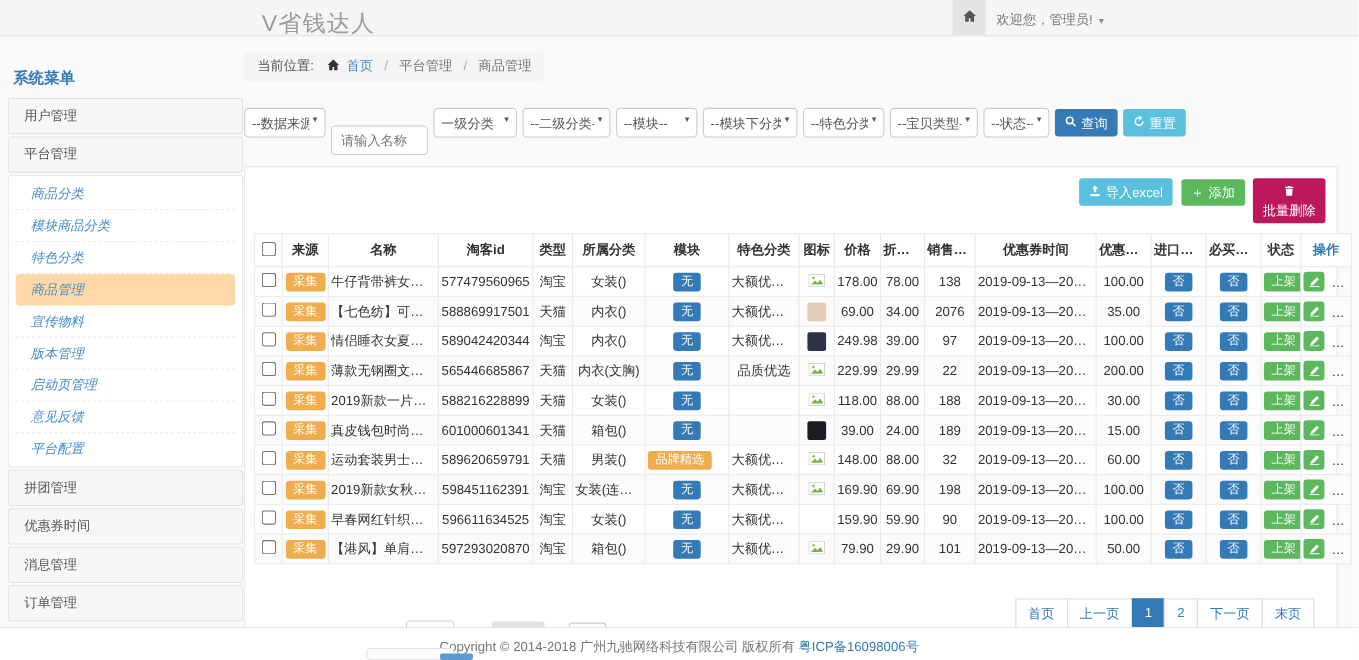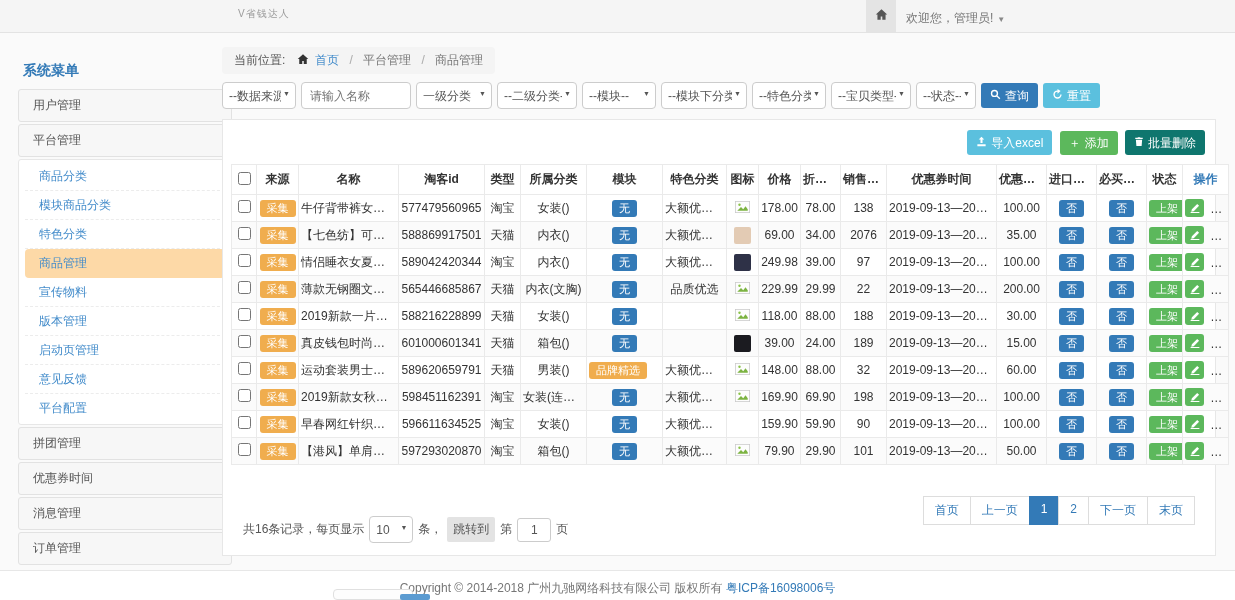--- a/index.html
+++ b/index.html
@@ -7,35 +7,35 @@
   body {
     width:1235px; height:600px; position:relative; overflow:hidden;
     background:#fafafa; color:#333;
     font-family:"Liberation Sans", sans-serif; font-size:12px;
   }
   a { text-decoration:none; }
 
   
   .top-header { position:absolute; left:0; top:0; width:1235px; height:33px;
     background:#f5f5f5; border-bottom:1px solid #e3e3e3; }
-  .brand { position:absolute; left:238px; top:7px; font-size:10px; color:#9b9b9b; letter-spacing:1px;text-align:center; }
+  .brand { position:absolute; left:238px; top:7px; font-size:21px; color:#9b9b9b; letter-spacing:1px;text-align:center; }
   .home-box { position:absolute; left:866px; top:0; width:30px; height:32px;
     background:#e4e4e4; display:flex; align-items:center; justify-content:center; cursor:pointer; }
   .welcome { position:absolute; left:906px; top:10px; color:#767676; cursor:pointer; }
   .welcome .caret { font-size:8px; color:#888; margin-left:4px; }
 
   
-  .sidebar { position:absolute; left:18px; top:57px; width:214px; height:511px; overflow:hidden; }
+  .sidebar { position:absolute; left:7px; top:57px; width:214px; height:511px; overflow:hidden; }
   .sidebar-title { color:#337ab7; font-size:14px; font-weight:bold; padding:5px 4px 9px 5px; }
   .menu-section { background:#f7f7f7; border:1px solid #e2e2e2; border-radius:3px;
     margin-bottom:2px; padding:7px 14px; color:#555; cursor:pointer; }
   .submenu { background:#fff; border:1px solid #e7e7e7; border-radius:3px;
     margin-bottom:2px; padding:2px 6px; }
   .submenu-item { padding:6px 4px 5px 14px; color:#428bca;
-    border-bottom:1px dashed #ececec; cursor:pointer; }
+    border-bottom:1px dashed #ececec; cursor:pointer;font-style:italic; }
   .submenu-item:last-child { border-bottom:none; }
   .submenu-item.active { background:#fdd9a7; border-radius:4px; border-bottom-color:transparent; }
 
   
   .main { position:absolute; left:210px; top:45px; width:1018px; }
   .breadcrumb { display:inline-block; background:#f4f4f4; border-radius:4px;
     padding:5px 12px; margin:2px 12px 6px; color:#555;text-align:right; }
   .breadcrumb .sep { color:#aaa; margin:0 7px; }
   .breadcrumb .crumb { color:#777; }
   .breadcrumb .home-link { color:#428bca; cursor:pointer; }
@@ -46,35 +46,35 @@
   .sel-wrap { position:relative; display:inline-block; }
   .sel-wrap::after { content:"▼"; position:absolute; right:6px; top:8px;
     font-size:7px; color:#555; pointer-events:none; }
   select, .flt-input {
     height:27px; border:1px solid #ccc; border-radius:4px; background:#fff;
     color:#555; font-size:12px; font-family:inherit; padding:0 14px 0 6px;
     -webkit-appearance:none; appearance:none; width:100%;
   }
   .flt-input { padding:0 8px; }
   .filter-fields > :nth-child(1){ width:74px; }
-  .filter-fields > :nth-child(2){ width:110px; }
+  .filter-fields > :nth-child(2){ width:88px;margin-top:32px; }
   .filter-fields > :nth-child(3){ width:76px; }
   .filter-fields > :nth-child(4){ width:80px; }
   .filter-fields > :nth-child(5){ width:74px; }
   .filter-fields > :nth-child(6){ width:86px; }
   .filter-fields > :nth-child(7){ width:74px; }
   .filter-fields > :nth-child(8){ width:80px; }
   .filter-fields > :nth-child(9){ width:60px; }
 
   .btn { display:inline-flex; align-items:center; gap:4px; border:none; border-radius:3px;
     color:#fff; font-size:12px; font-family:inherit; padding:6px 9px; cursor:pointer; line-height:1; }
   .btn-primary { background:#337ab7; }
   .btn-info    { background:#5bc0de; }
   .btn-success { background:#5cb85c; }
-  .btn-danger-light { background:#0f766e; }
+  .btn-danger-light { background:#be185d;flex-direction:column; }
 
   .panel { margin:0 12px; background:#fff; border:1px solid #e7e7e7;
     padding:8px 8px 12px; min-height:420px; }
   .toolbar { text-align:right; padding:2px 2px 9px; }
   .toolbar .btn { margin-left:4px; }
 
   table { width:100%; border-collapse:collapse; table-layout:fixed; }
   th, td { border:1px solid #eaeaea; text-align:center; padding:4px 2px;
     font-size:12px; white-space:nowrap; overflow:hidden; text-overflow:ellipsis; }
   th { font-weight:bold; color:#333; padding:6px 2px; background:#fff; }

